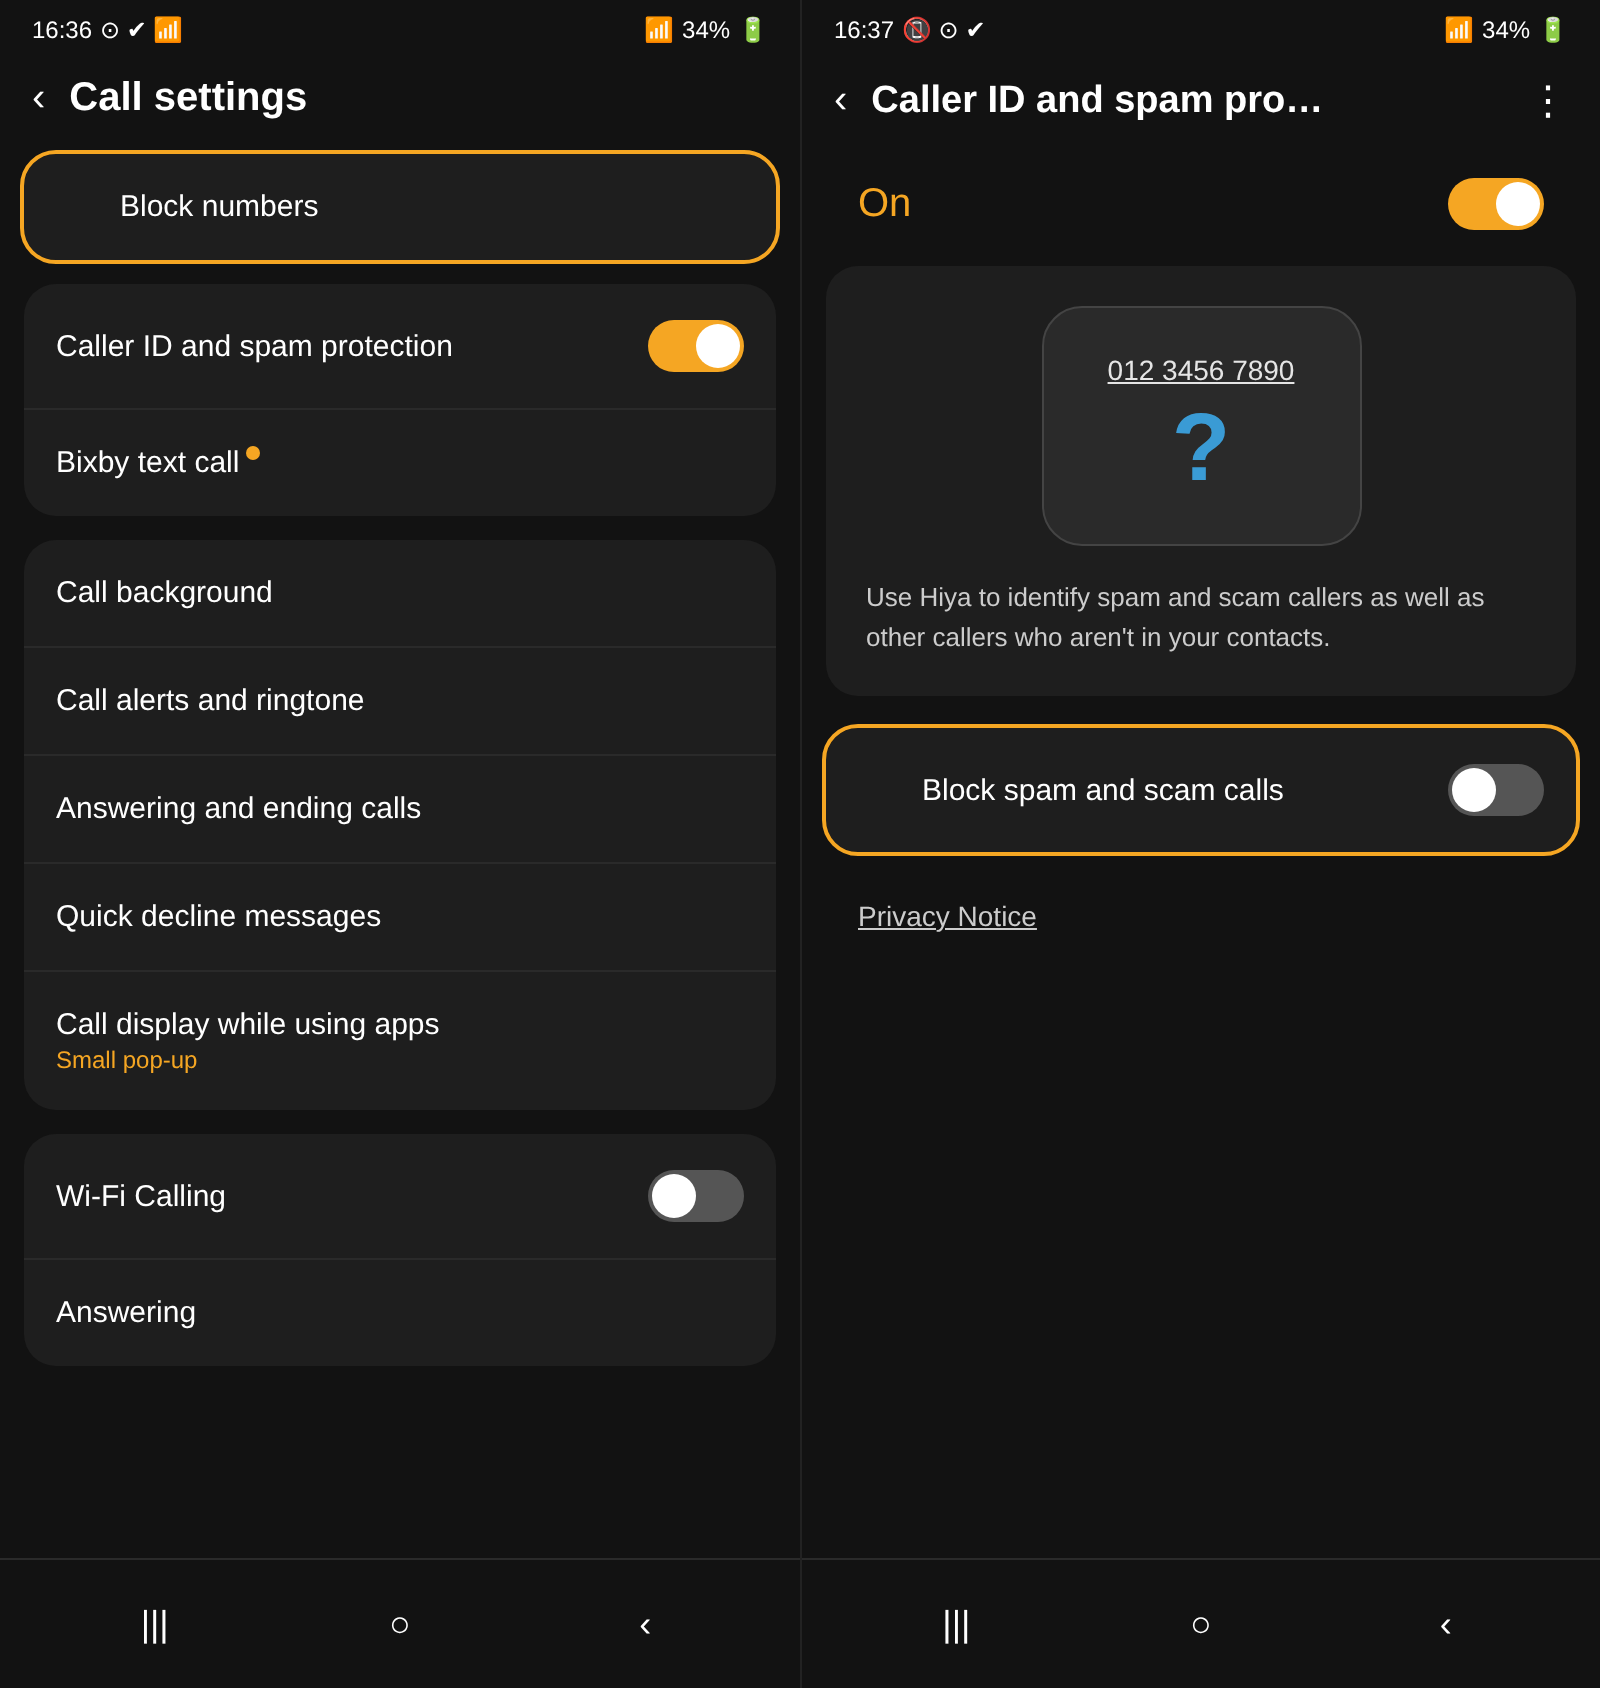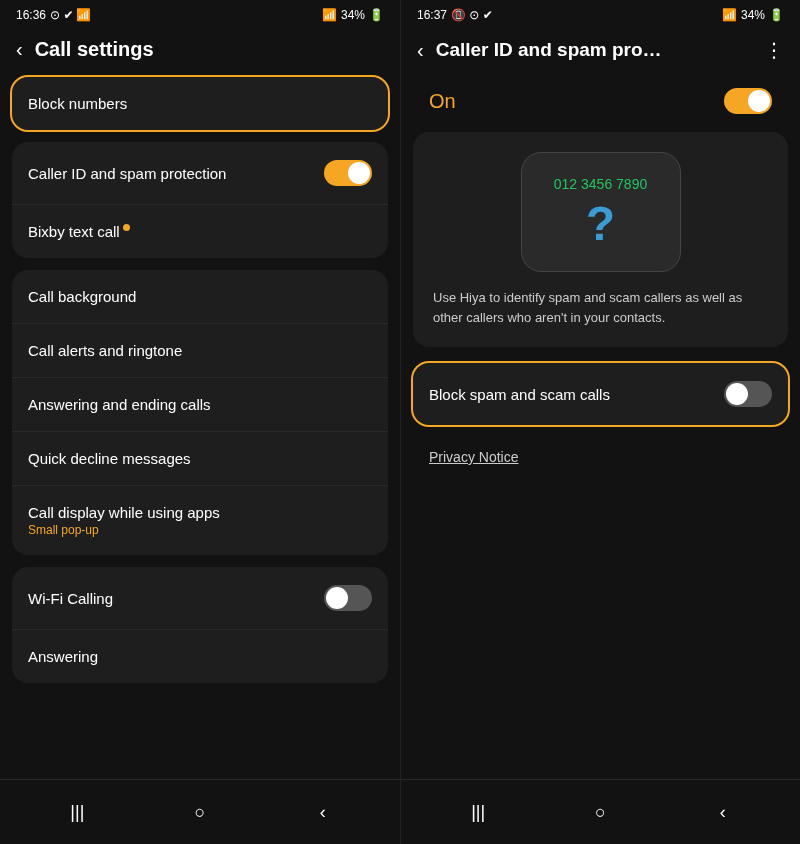--- a/index.html
+++ b/index.html
@@ -117,20 +117,21 @@
       background: #fff;
       top: 2px;
     }
     .toggle-on .toggle-knob { right: 2px; }
     .toggle-off .toggle-knob { left: 2px; }
 
     
     .highlighted {
       outline: 2.5px solid #f5a623;
       border-radius: 16px;
+      padding-left: 32px;
     }
 
     
     .nav-bar {
       display: flex;
       justify-content: space-around;
       align-items: center;
       padding: 16px;
       border-top: 1px solid #2a2a2a;
     }
@@ -188,23 +189,24 @@
       width: 160px;
       height: 120px;
       display: flex;
       flex-direction: column;
       align-items: center;
       justify-content: center;
       margin-bottom: 16px;
       border: 1px solid #444;
     }
     .phone-number {
-      color: #22c55e;
+      color: #e5e5e5;
       font-size: 14px;
       margin-bottom: 8px;
+      text-decoration: underline;
     }
     .question-mark {
       font-size: 48px;
       font-weight: 700;
       color: #3a9bd5;
       line-height: 1;
     }
     .hiya-description {
       color: #ccc;
       font-size: 13px;

